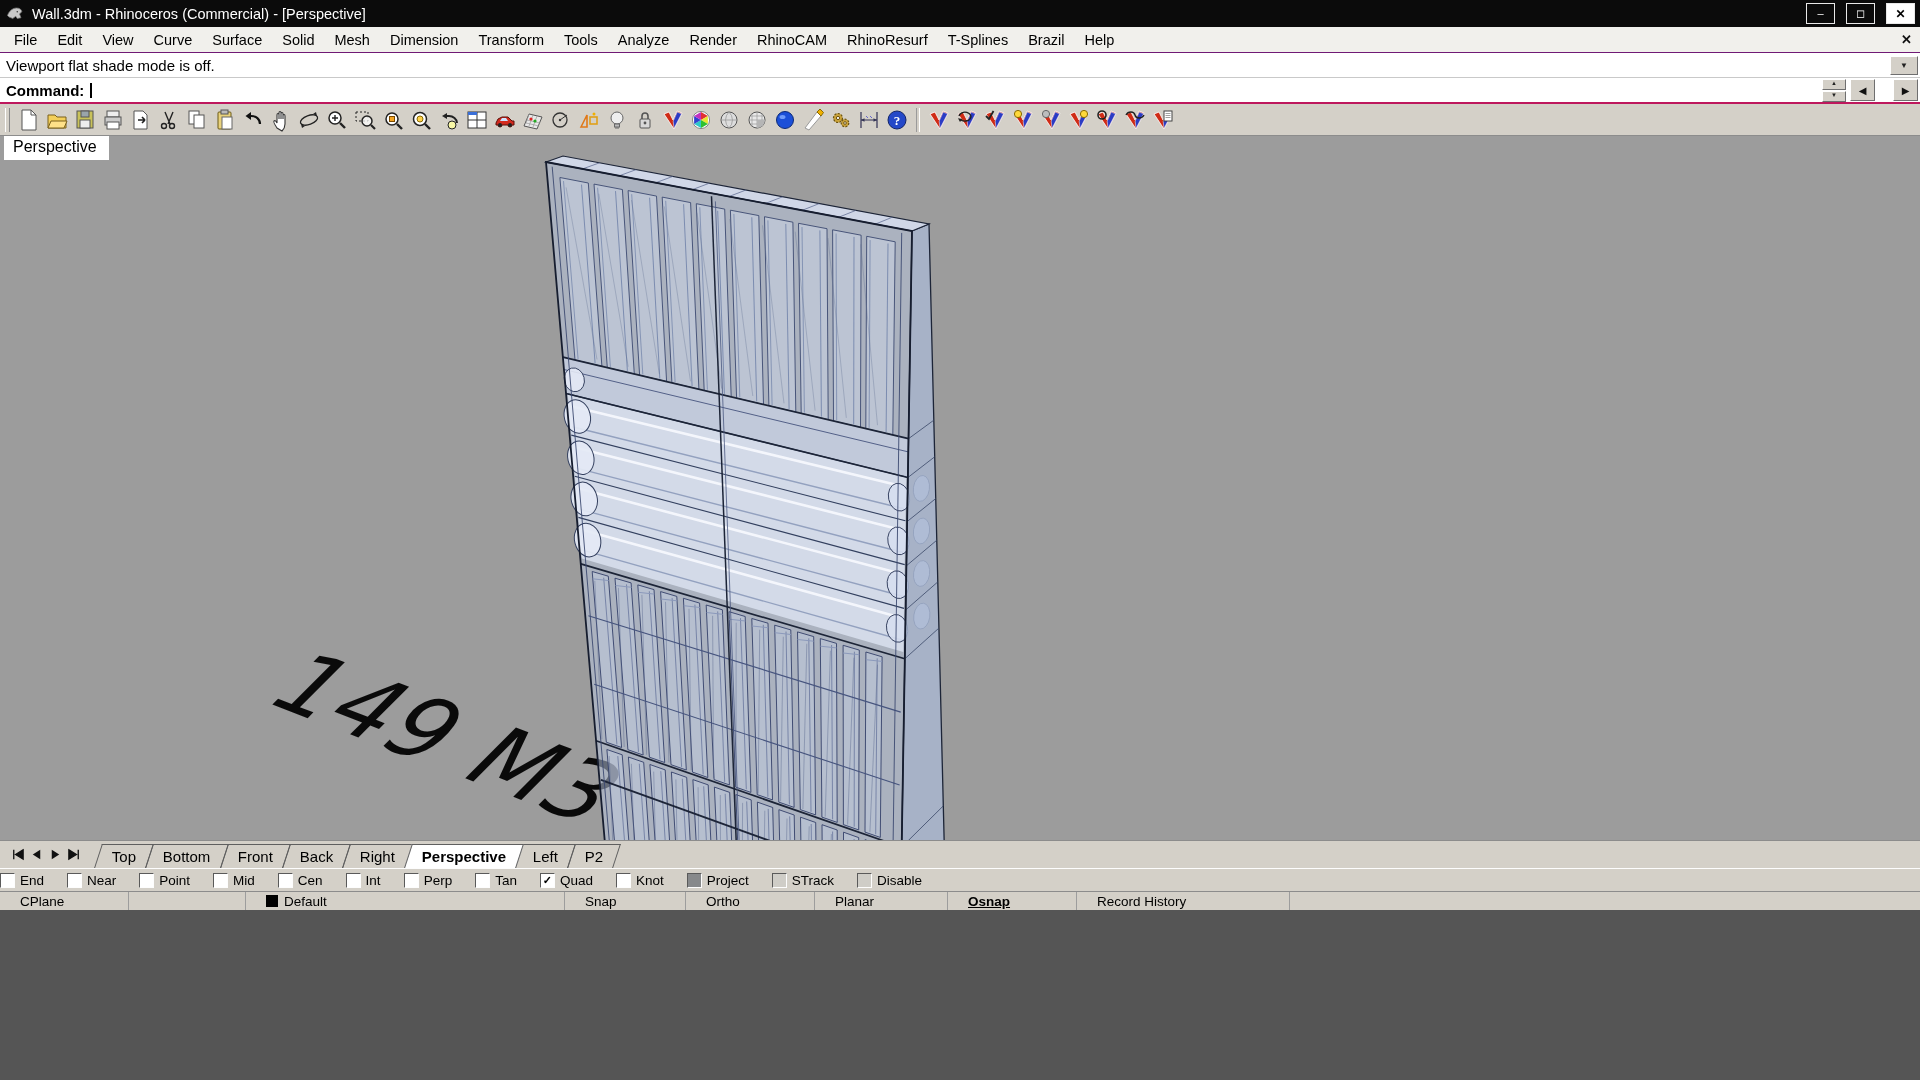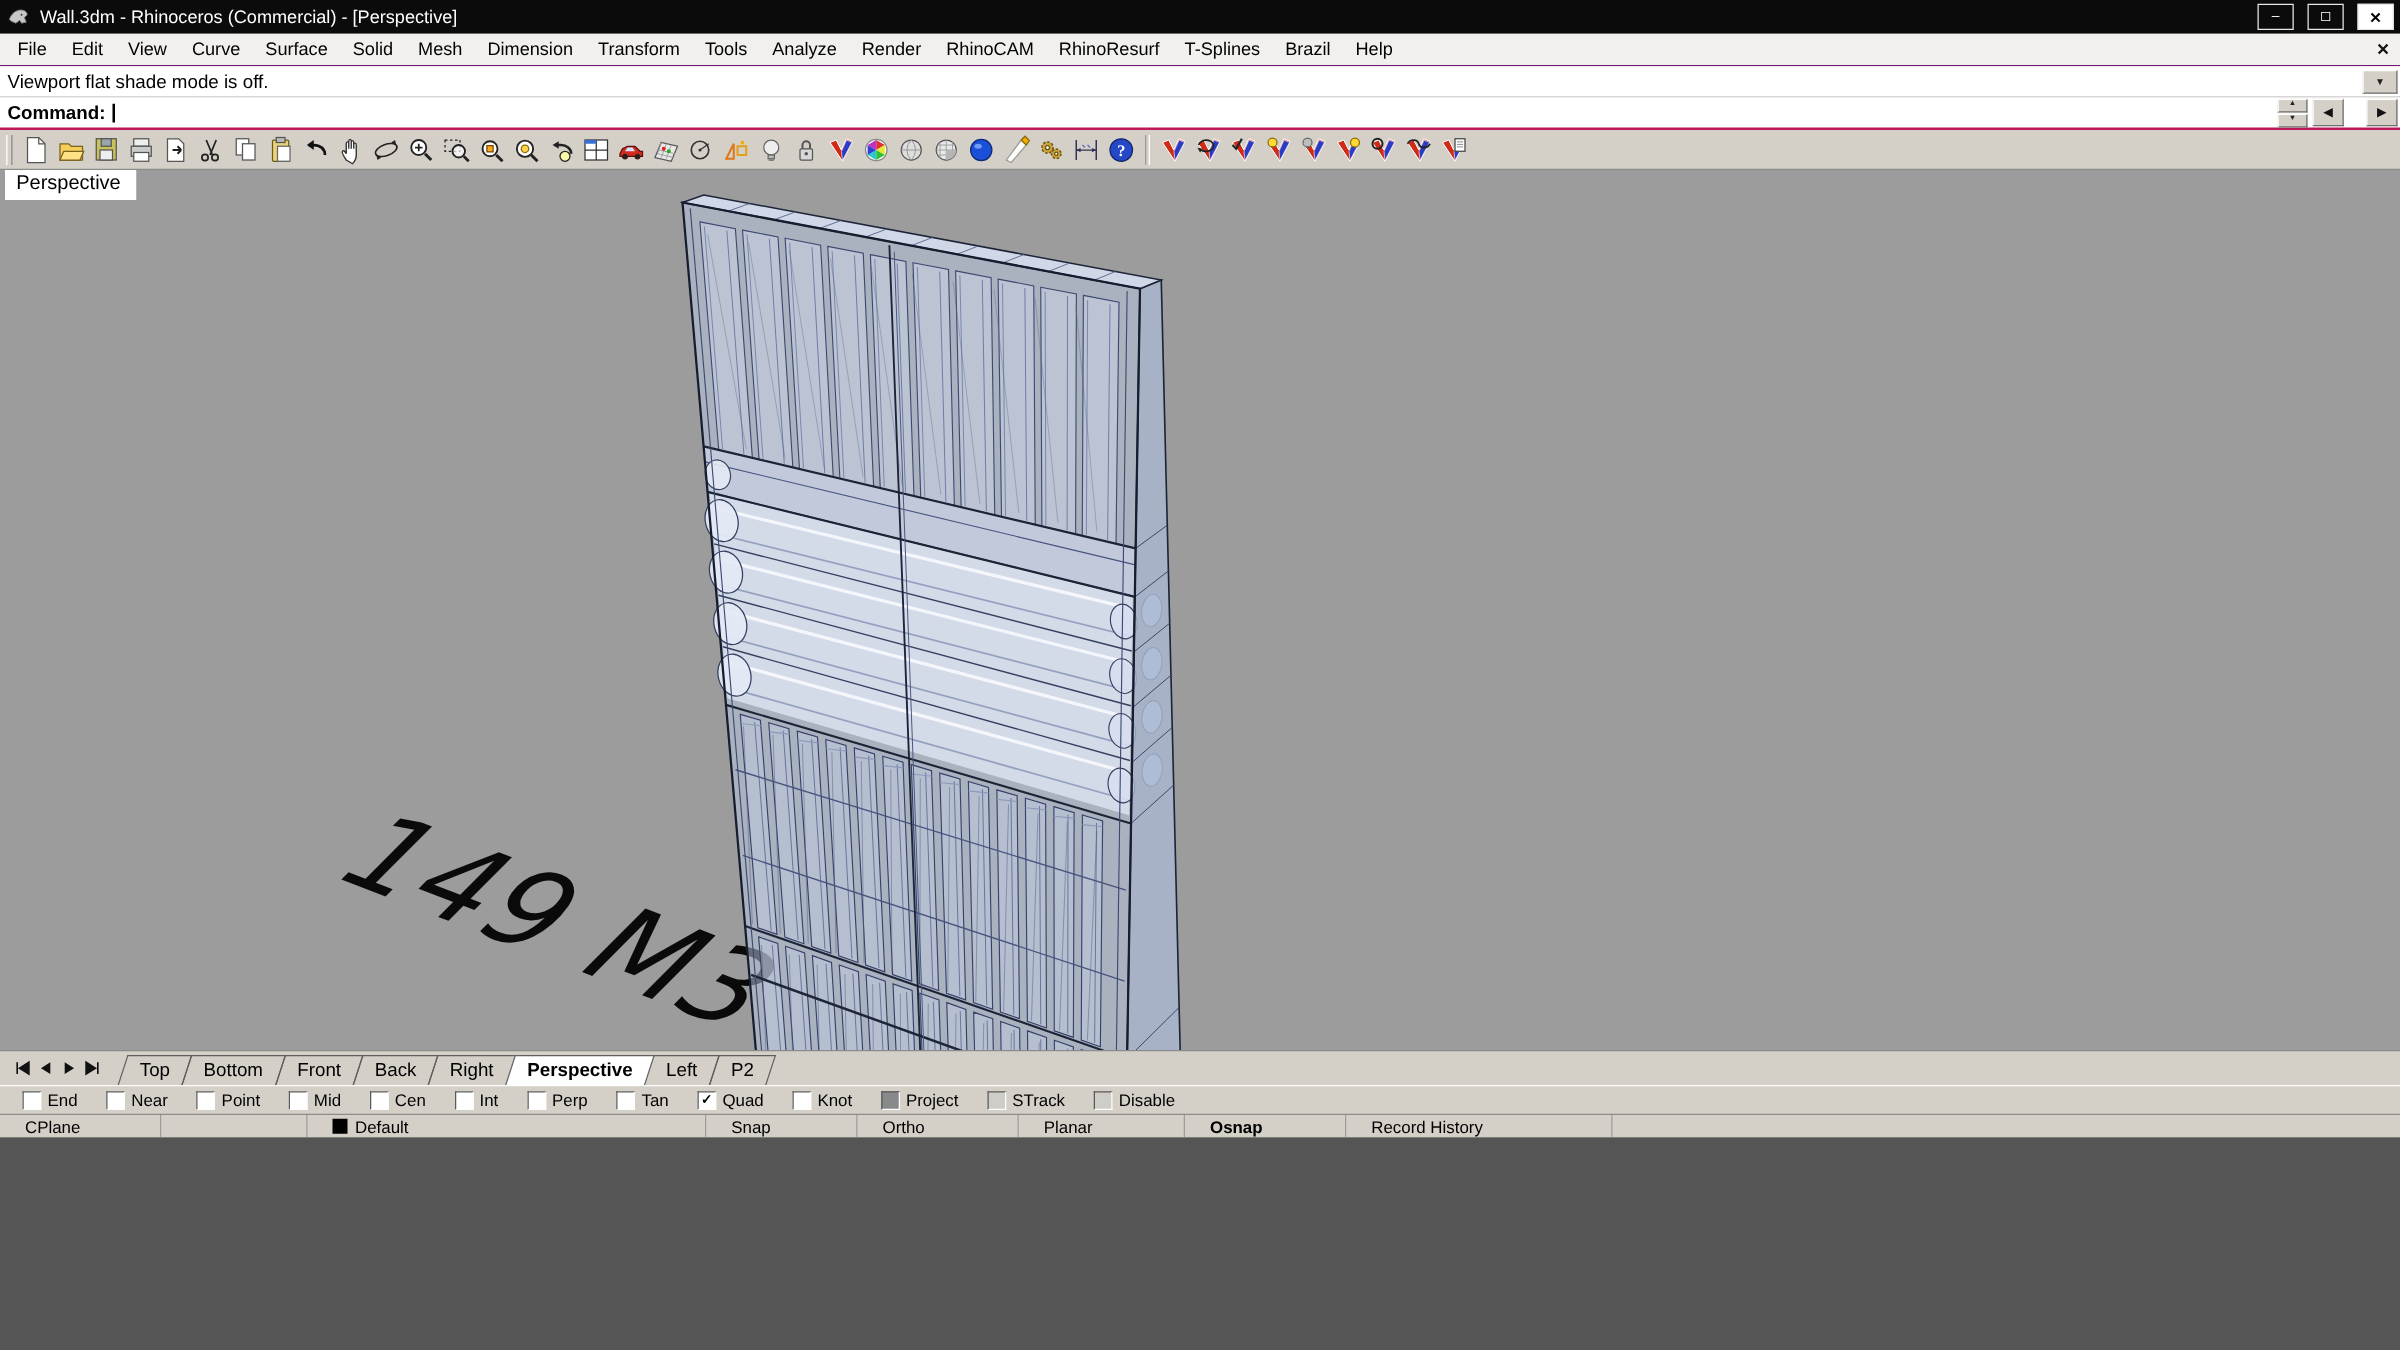--- a/index.html
+++ b/index.html
@@ -37,21 +37,21 @@
   #scene{position:absolute;inset:0;z-index:2;pointer-events:none;}
   
   .tabrow{height:27px;background:#d4d0c8;display:flex;align-items:center;padding-left:8px;border-top:1px solid #8c8c8c;flex:none;}
   .navbtn{width:19px;height:20px;display:flex;align-items:center;justify-content:center;}
   .tabs{display:flex;align-items:flex-end;margin-left:14px;height:100%;}
   .vtab{height:23px;padding:0 13px;transform:skewX(-18deg);border:1px solid #5f5f5f;border-bottom:none;margin-right:-1px;display:flex;align-items:center;background:transparent;}
   .vtab .lbl{transform:skewX(18deg);font-size:15px;color:#000;white-space:nowrap;}
   .vtab.active{background:#fff;z-index:2;}
   .vtab.active .lbl{font-weight:bold;}
   
-  .osnaprow{height:22px;background:#d4d0c8;display:flex;align-items:center;padding-left:18px;font-size:13.5px;border-top:1px solid #fdfdfd;flex:none;}
+  .osnaprow{height:22px;background:#d4d0c8;display:flex;align-items:center;padding-left:0;font-size:13.5px;border-top:1px solid #fdfdfd;flex:none;}
   .os-item{display:flex;align-items:center;margin-right:23px;}
   .os-box{width:13px;height:13px;background:#fff;border:1px solid;border-color:#5a5a5a #fdfdfd #fdfdfd #5a5a5a;margin-right:5px;display:flex;align-items:center;justify-content:center;font-size:11px;font-weight:bold;color:#000;line-height:1;}
   .os-box.filled{background:#87898b;}
   .os-box.grayed{background:#cfcdc7;}
   
   .statusbar{height:18px;background:#d4d0c8;display:flex;align-items:stretch;font-size:13.5px;border-top:1px solid #8c8c8c;flex:none;}
   .sb-cell{display:flex;align-items:center;padding:0 20px;border-right:1px solid #9d9d9d;white-space:nowrap;}
   .sb-spacer{width:116px;border-right:1px solid #9d9d9d;}
   .sb-coord{display:inline-block;}
   .layer-swatch{width:12px;height:12px;background:#000;margin-right:6px;flex:none;}
@@ -757,19 +757,19 @@
     <span class="sb-cell" style="min-width:88px">CPlane</span>
     <span class="sb-spacer"></span>
     <span class="sb-cell" style="min-width:278px">
       <span class="layer-swatch"></span>
       <span>Default</span>
     </span>
     <span id="sb-panes" style="display:flex;align-items:stretch">
         <span class="sb-cell" style="min-width: 80px; justify-content: flex-start;">Snap</span>
         <span class="sb-cell" style="min-width: 88px; justify-content: flex-start;">Ortho</span>
         <span class="sb-cell" style="min-width: 92px; justify-content: flex-start;">Planar</span>
-        <span class="sb-cell bold" style="min-width: 88px; justify-content: flex-start;">Osnap</span>
+        <span class="sb-cell bold" style="min-width: 88px; justify-content: flex-start; text-decoration: underline;">Osnap</span>
         <span class="sb-cell" style="min-width: 172px; justify-content: flex-start;">Record History</span>
       </span>
     <span class="sb-fill"></span>
   </div>
 
 </div>
 
 </body></html>

